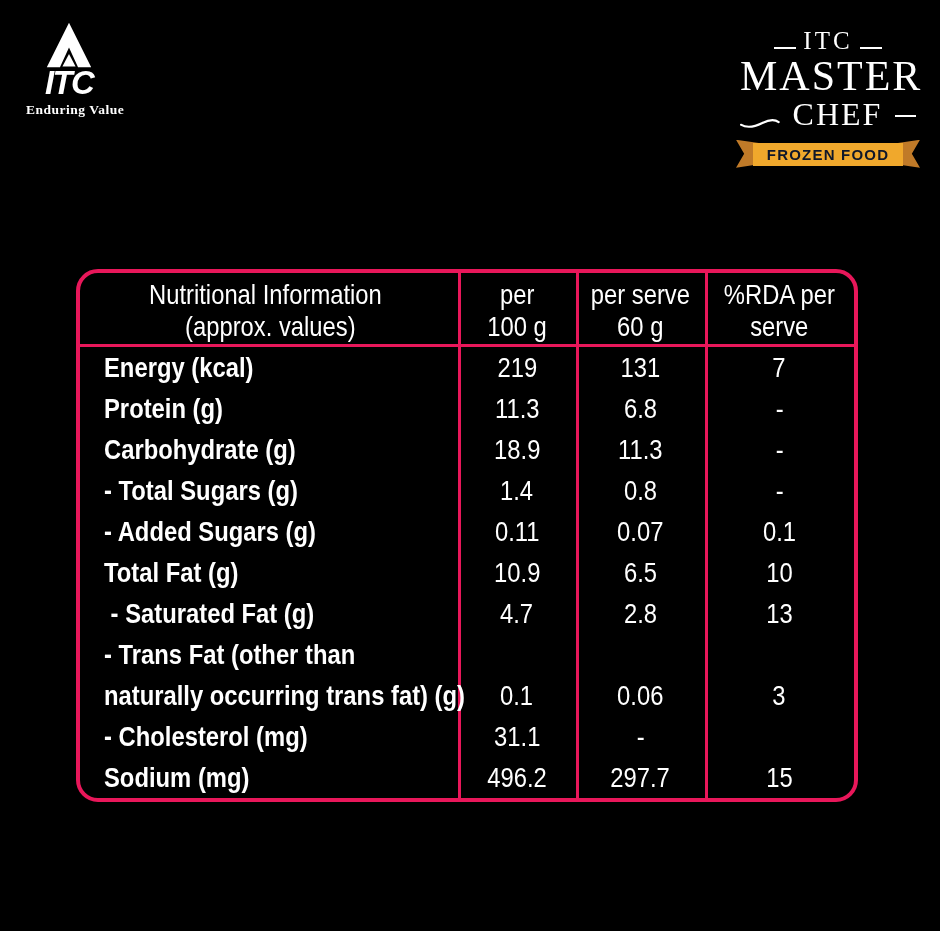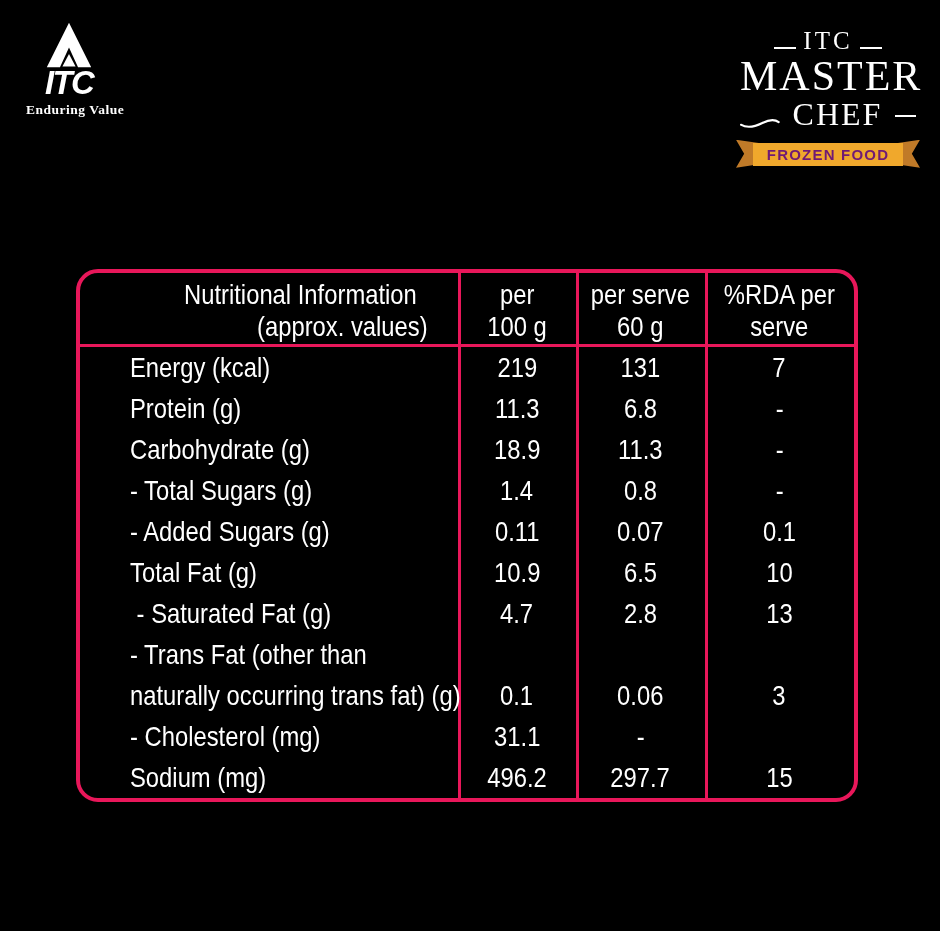--- a/index.html
+++ b/index.html
@@ -35,46 +35,46 @@
   .mc-chef-rule{display:inline-block;width:24px;height:2px;background:#fff;margin-top:2px;}
 
   .ribbon{position:relative;height:32px;margin-top:7px;}
   .ribbon-tail{position:absolute;top:1px;width:34px;height:28px;background:var(--gold-dark);}
   .ribbon-tail.left{left:-4px;clip-path:polygon(0 0,100% 18%,100% 82%,0 100%,24% 50%);}
   .ribbon-tail.right{right:-4px;clip-path:polygon(100% 0,0 18%,0 82%,100% 100%,76% 50%);}
   .ribbon-band{
     position:absolute;left:13px;right:13px;top:4px;bottom:5px;background:var(--gold);
     display:flex;align-items:center;justify-content:center;
     font-family:"Liberation Sans",sans-serif;font-weight:bold;font-size:15px;
-    letter-spacing:1.2px;color:#701a75;
+    letter-spacing:1.2px;color:#0f172a;
   }
 
   
   .ntable{
     position:absolute;left:76px;top:269px;width:782px;height:533px;
     border:4px solid var(--pink);border-radius:22px;overflow:hidden;
     box-sizing:border-box;background:var(--bg);
   }
   .vline{position:absolute;top:0;bottom:0;width:3px;background:var(--pink);}
   .vline.v1{left:48.8%;}
   .vline.v2{left:64.1%;}
   .vline.v3{left:80.7%;}
   .hsep{position:absolute;left:0;right:0;top:71px;height:3px;background:var(--pink);}
 
   .thead{display:grid;grid-template-columns:48.8% 15.3% 16.6% 19.3%;height:71px;
     align-content:center;padding-top:2px;}
   .hcell{text-align:center;font-size:28px;}
   .hcell .hl{line-height:32px;}
-  .hcell.c0{text-align:right;padding-left:34px;}
+  .hcell.c0{text-align:center;padding-left:34px;}
 
   .tbody{position:absolute;left:0;right:0;top:74px;bottom:0;}
   .trow{display:grid;grid-template-columns:48.8% 15.3% 16.6% 19.3%;height:41px;}
   .trow.tall{height:82px;}
   .cell{font-size:28px;}
-  .cell.lab{padding-left:50px;}
+  .cell.lab{padding-left:24px;font-weight:bold;}
   .cell.lab .ll{line-height:41px;white-space:nowrap;}
   .cell.val{display:flex;align-items:flex-end;justify-content:center;}
   .cell.val .cond{line-height:41px;}
 
   
   .cond{display:inline-block;transform:scaleX(0.85);transform-origin:50% 50%;white-space:pre;}
   .condL{transform-origin:0 50%;}
 </style>
 </head>
 <body>

